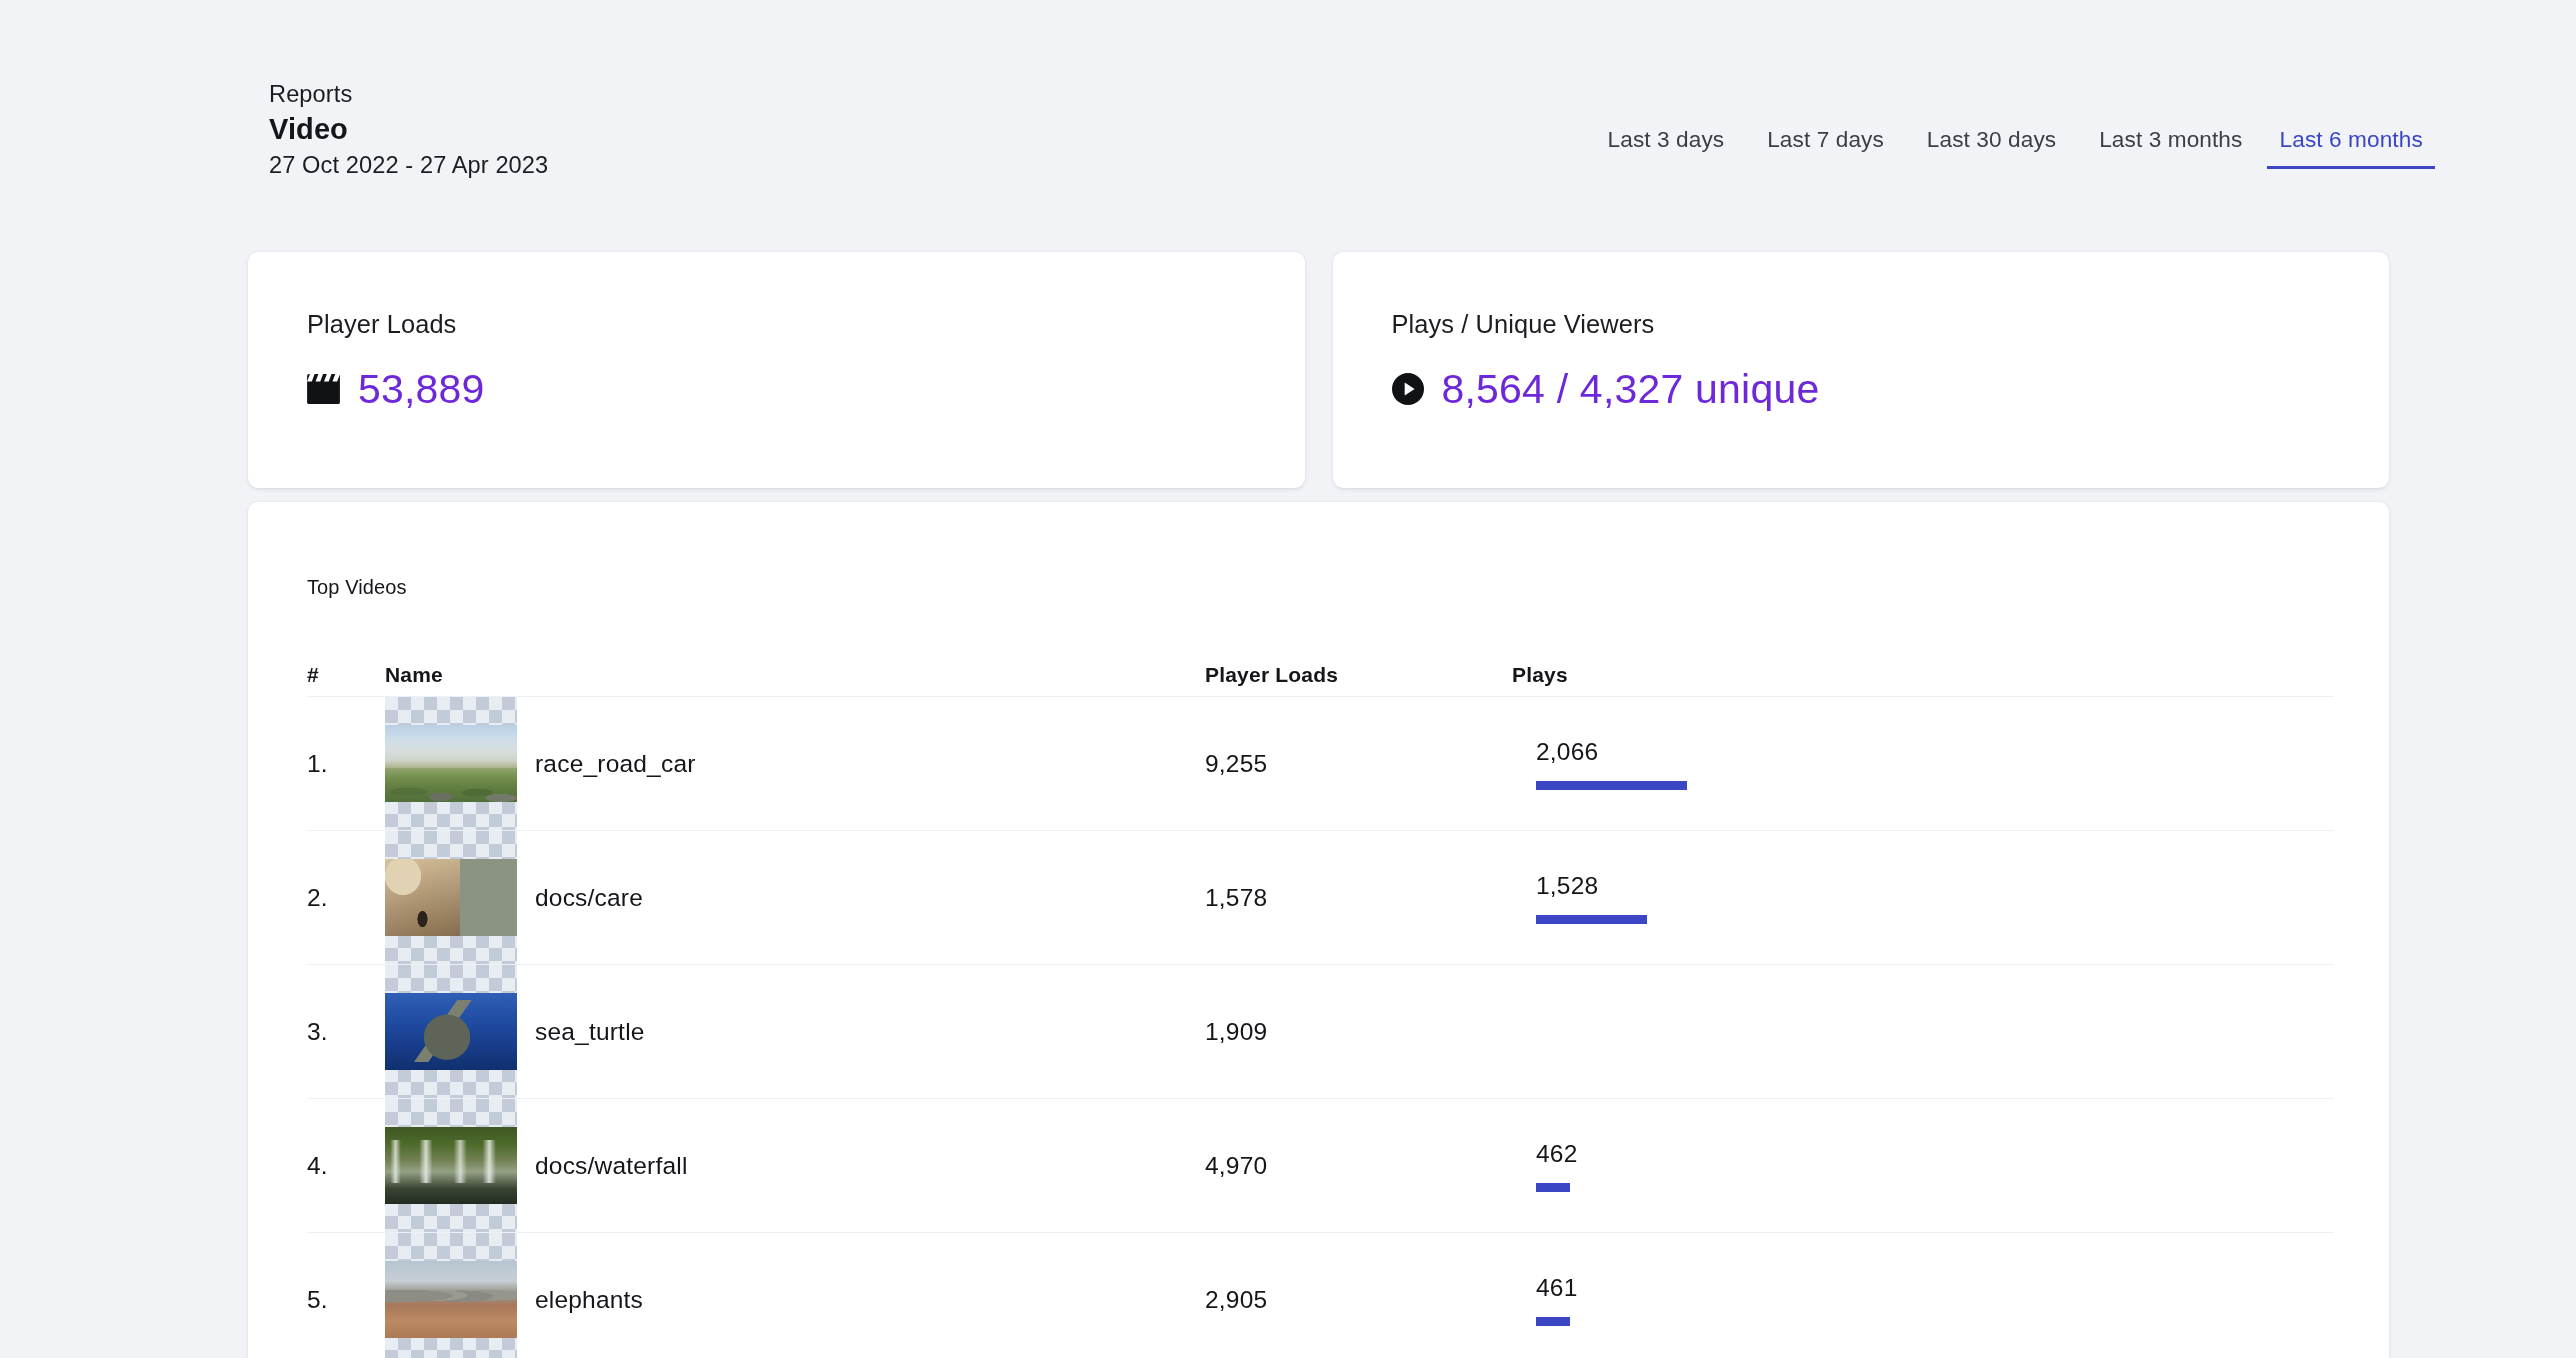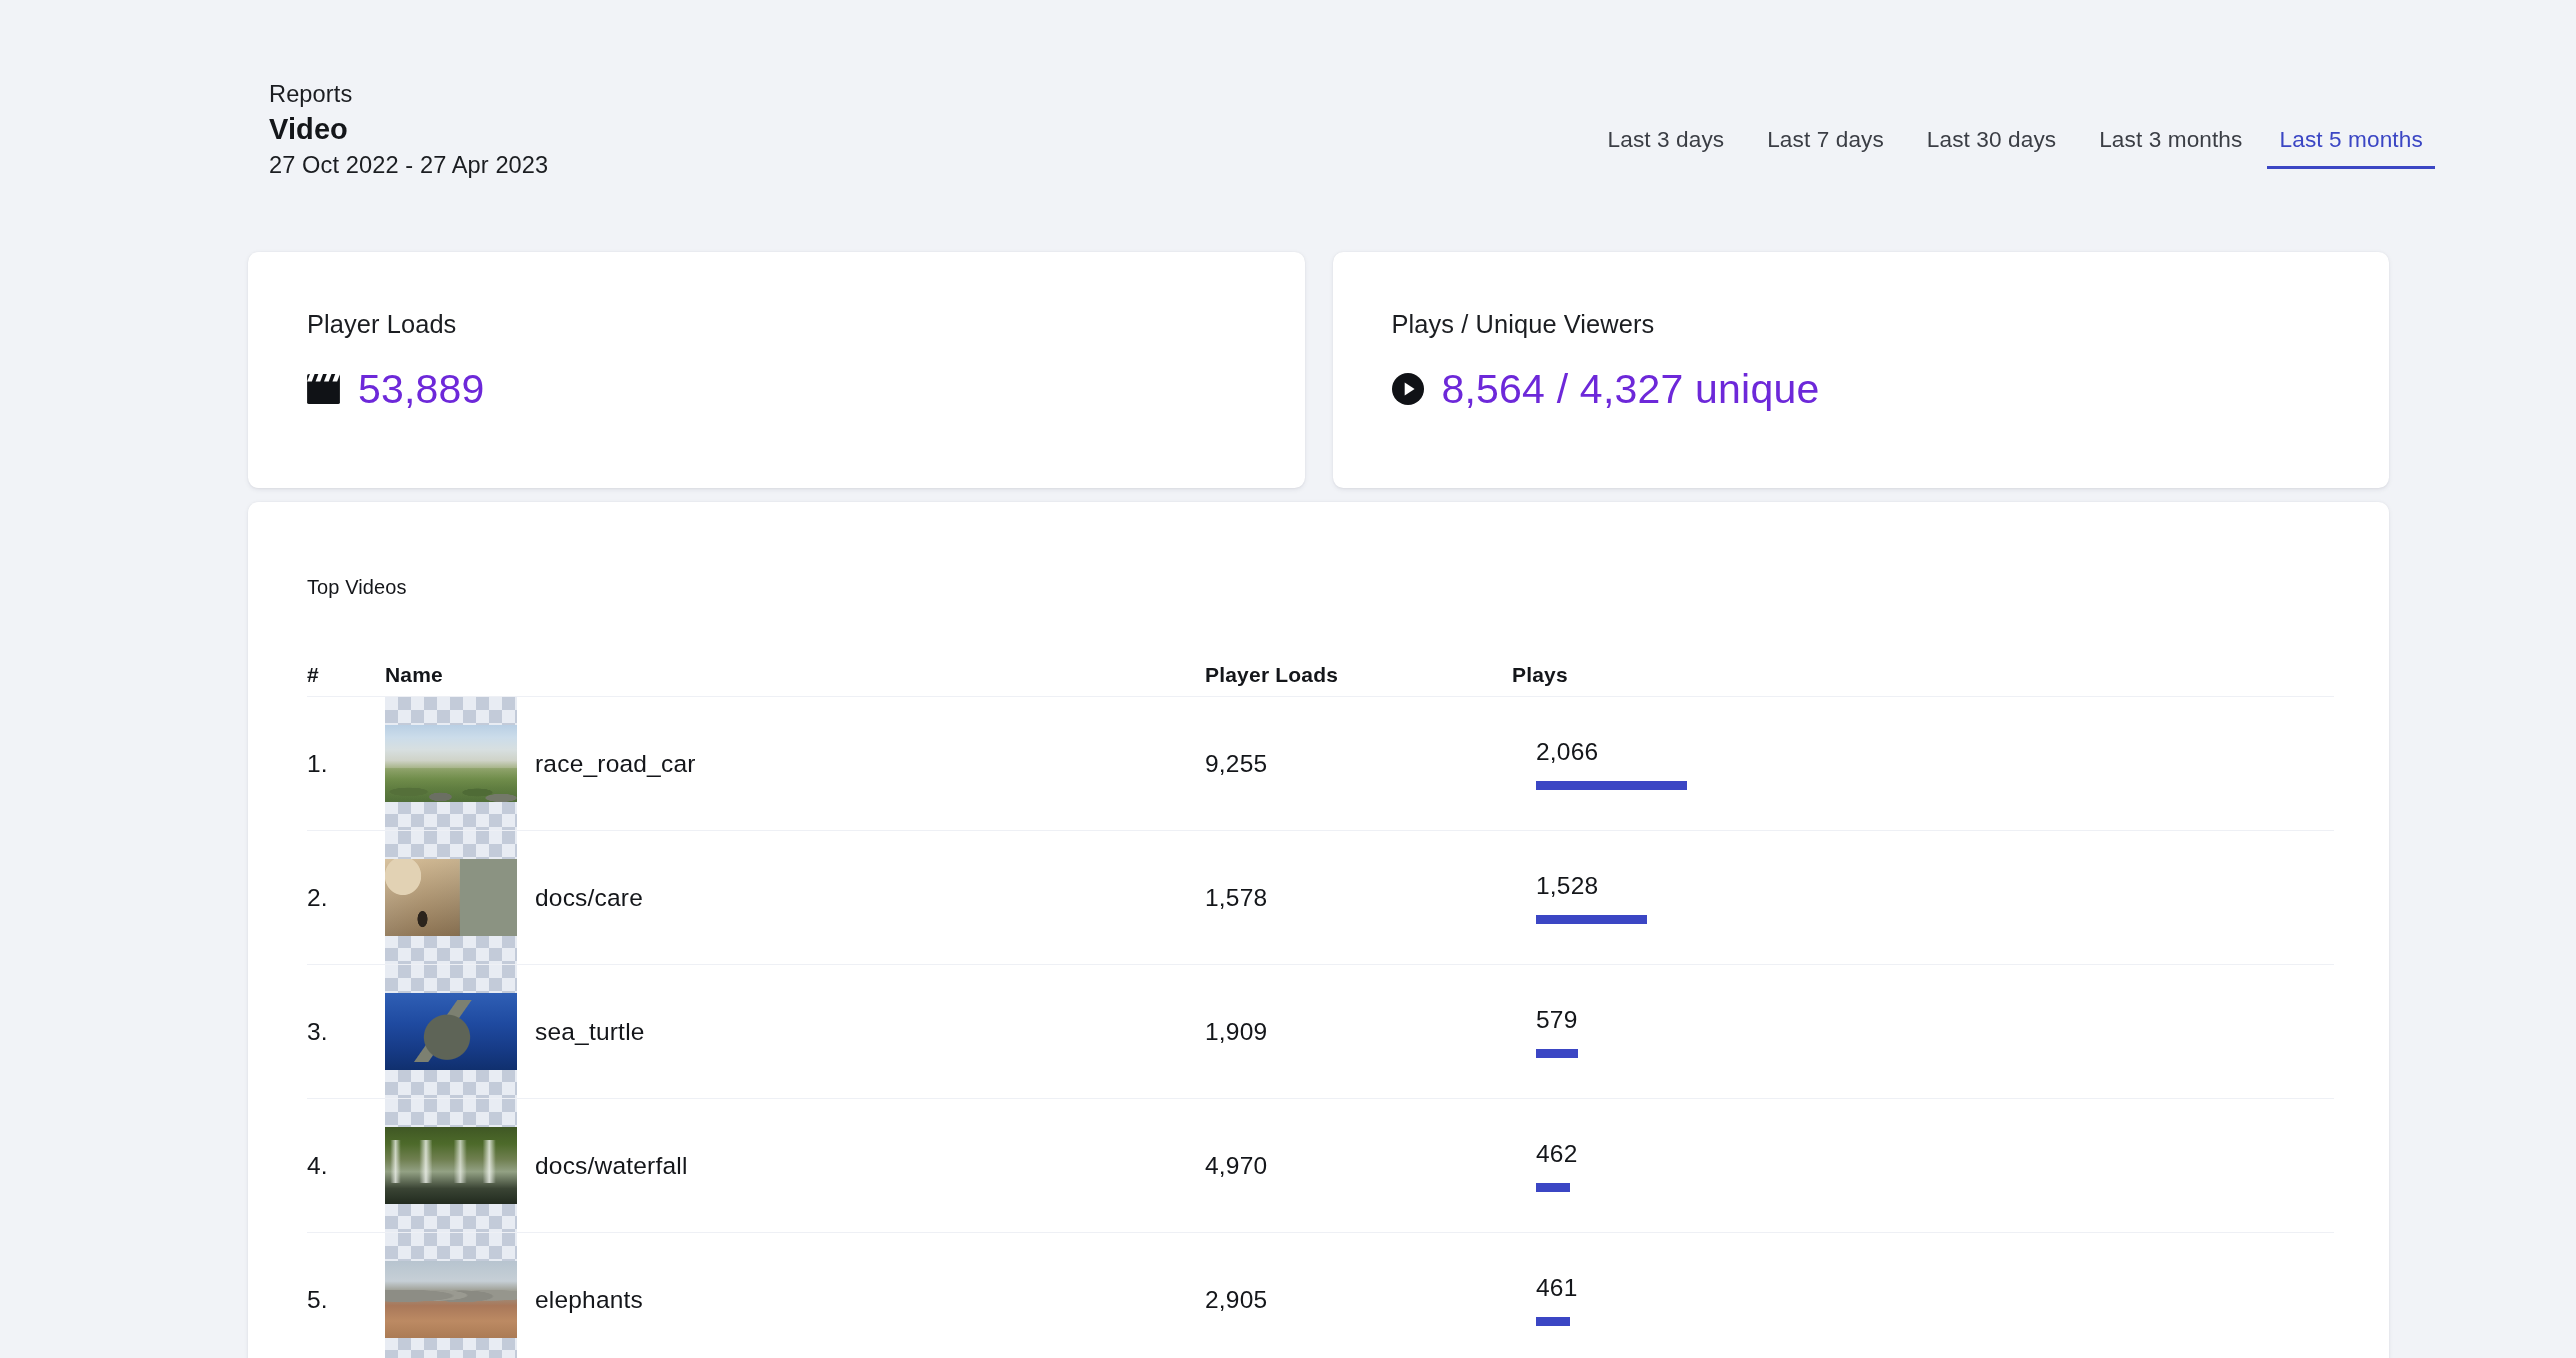--- a/index.html
+++ b/index.html
@@ -287,21 +287,21 @@
       <div class="breadcrumb">Reports</div>
       <div class="page-title">Video</div>
       <div class="date-range">27 Oct 2022 - 27 Apr 2023</div>
     </div>
 
     <div class="tabs">
       <div class="tab">Last 3 days</div>
       <div class="tab">Last 7 days</div>
       <div class="tab">Last 30 days</div>
       <div class="tab">Last 3 months</div>
-      <div class="tab active" style="color: rgb(59, 70, 196); border-bottom-color: rgb(59, 70, 196);">Last 5 months</div>
+      <div class="tab active" style="color: rgb(59, 70, 196); border-bottom-color: rgb(59, 70, 196);">Last 6 months</div>
     </div>
   </div>
 
   <div class="stats-row">
 
     <div class="stat-card">
       <div class="stat-label">Player Loads</div>
       <div class="stat-value-row">
         <span>
           <svg class="icon-clapper" viewBox="0 0 35 32" xmlns="http://www.w3.org/2000/svg">
@@ -375,24 +375,20 @@
 
       <div class="trow">
         <div class="col-rank rank">3.</div>
         <div class="col-name">
           <div class="thumb-wrap">
             <div class="thumb-img art-turtle"></div>
           </div>
           <div class="vname">sea_turtle</div>
         </div>
         <div class="col-loads loads">1,909</div>
-        <div class="col-plays plays-cell">
-          <div class="plays-num">579</div>
-          <div class="plays-bar" style="width: 42px; background: rgb(59, 70, 196);"></div>
-        </div>
       </div>
 
       <div class="trow">
         <div class="col-rank rank">4.</div>
         <div class="col-name">
           <div class="thumb-wrap">
             <div class="thumb-img art-waterfall"></div>
           </div>
           <div class="vname">docs/waterfall</div>
         </div>

